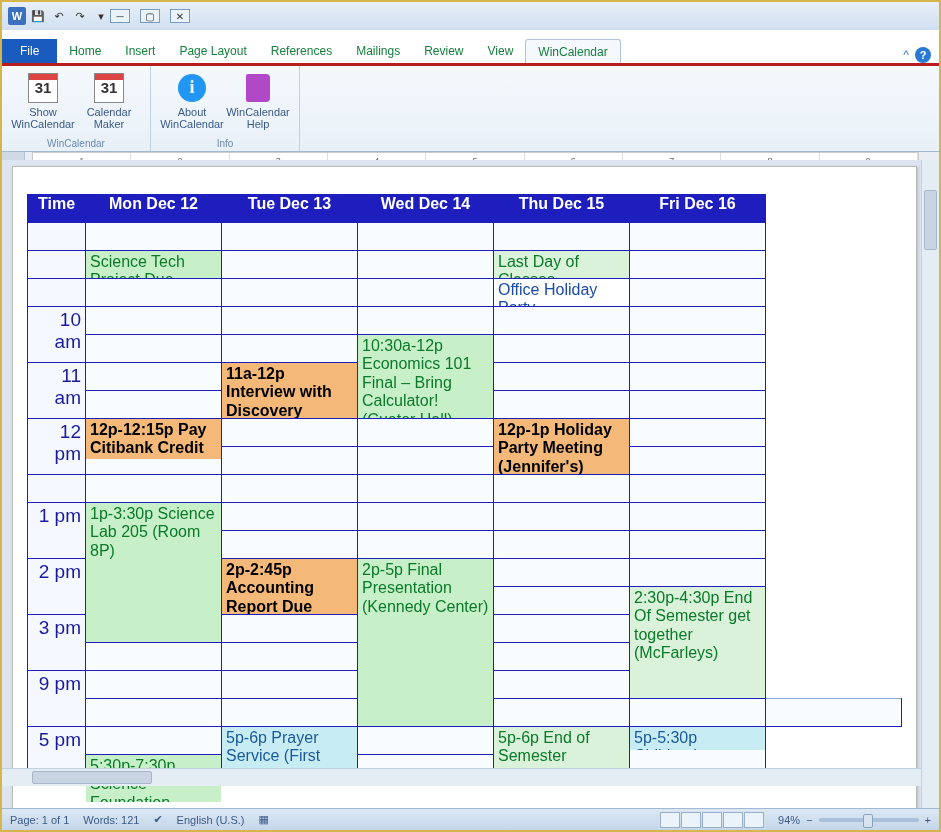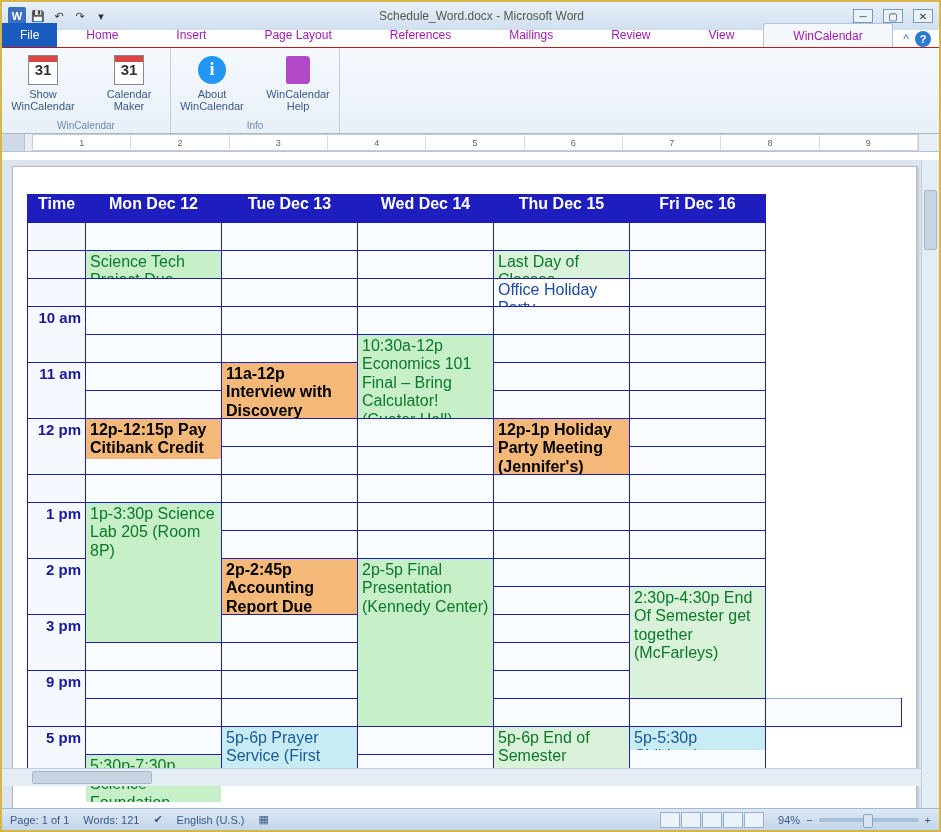--- a/index.html
+++ b/index.html
@@ -6,30 +6,30 @@
 body{background:#fff;width:941px;height:832px;overflow:hidden;border:2px solid #d6b64a;position:relative}
 
 .titlebar{height:28px;background:linear-gradient(#e8f0f8,#d0dff0);display:flex;align-items:center;padding:0 6px;font-size:12px;color:#333}
 .titlebar .qat{display:flex;align-items:center;gap:3px}
 .titlebar .qat span{width:18px;height:18px;display:flex;align-items:center;justify-content:center;font-size:11px;border:1px solid transparent;border-radius:2px}
 .titlebar .title{flex:1;text-align:center;color:#555}
 .titlebar .winbtns{display:flex;gap:10px}
 .titlebar .winbtns span{width:20px;height:14px;border:1px solid #7a9ac0;background:#eaf2fa;font-size:10px;display:flex;align-items:center;justify-content:center}
 .wicon{width:18px;height:18px;background:#3b6fbf;color:#fff;font-weight:bold;font-size:11px;display:flex;align-items:center;justify-content:center;border:1px solid #2a5a9f;border-radius:2px}
 
-.ribtabs{height:18px;background:#fff;display:flex;align-items:flex-end;border-bottom:1px solid #b91c1c;font-size:12px}
+.ribtabs{height:36px;background:#fff;display:flex;align-items:flex-end;border-bottom:3px solid #b91c1c;font-size:12px}
 .filetab{background:#1a5bbf;color:#fff;padding:4px 18px;height:24px;display:flex;align-items:center}
-.tab{padding:4px 29px;color:#a21caf;height:24px;display:flex;align-items:center}
+.tab{padding:4px 12px;color:#15803d;height:24px;display:flex;align-items:center}
 .tab.active{background:#f5f9fd;border:1px solid #b0c4de;border-bottom:none;border-radius:3px 3px 0 0}
 .ribtabs .right{margin-left:auto;display:flex;align-items:center;gap:6px;padding-right:8px}
 .helpicon{width:16px;height:16px;background:#2a7ad4;color:#fff;border-radius:50%;font-size:11px;display:flex;align-items:center;justify-content:center;font-weight:bold}
 
 .ribbon{height:86px;background:linear-gradient(#f5f9fd,#e8f0f8);border-bottom:1px solid #a0b8d0;display:flex}
 .group{border-right:1px solid #c0d0e0;padding:4px 10px 2px;display:flex;flex-direction:column;align-items:center}
-.group .btns{display:flex;gap:24px;flex:1}
+.group .btns{display:flex;gap:4px;flex:1}
 .bigbtn{display:flex;flex-direction:column;align-items:center;justify-content:flex-start;width:62px;font-size:11px;color:#3a5a8a;text-align:center;line-height:1.1;padding-top:2px}
 .bigbtn .bicon{width:32px;height:32px;display:flex;align-items:center;justify-content:center;margin-bottom:2px}
 .calico{width:30px;height:30px;border:1px solid #888;background:#fff;position:relative;font-size:15px;font-weight:bold;display:flex;align-items:center;justify-content:center;color:#333}
 .calico::before{content:"";position:absolute;top:0;left:0;right:0;height:6px;background:#d44}
 .infoico{width:28px;height:28px;border-radius:50%;background:#2196f3;color:#fff;font-size:18px;font-weight:bold;font-family:Georgia;display:flex;align-items:center;justify-content:center}
 .bookico{width:24px;height:28px;background:#b048c8;border-radius:2px 4px 4px 2px;position:relative}
 .grouplabel{font-size:10px;color:#6a8ab0;text-align:center;padding-top:2px}
 
 .ruler{height:18px;background:#e8eef4;border-bottom:1px solid #b0c4de;position:relative;font-size:9px;color:#666}
 .ruler::before{content:"";position:absolute;left:0;width:22px;top:0;bottom:0;background:#d0dae6;border-right:1px solid #b0c4de}
@@ -38,21 +38,21 @@
 
 .docarea{position:absolute;top:158px;bottom:22px;left:0;right:0;background:#dde6f0;overflow:hidden}
 .vscroll{position:absolute;right:0;top:0;bottom:0;width:18px;background:#e4ecf4;border-left:1px solid #c0d0e0}
 .vscroll .thumb{position:absolute;left:2px;right:2px;top:30px;height:60px;background:#c8d4e2;border:1px solid #a8b8cc;border-radius:2px}
 .page{position:absolute;left:10px;right:22px;top:6px;background:#fff;border:1px solid #bbb;box-shadow:1px 1px 3px rgba(0,0,0,.2);padding:27px 14px;bottom:-20px}
 
 .cal{width:100%;border-collapse:collapse;table-layout:fixed}
 .cal td,.cal th{border:1.5px solid #1e1ebf;padding:0;vertical-align:top}
 .cal th{background:#1e1ebf;color:#fff;font-size:16px;font-weight:bold;height:28px}
 .cal th.time{width:58px}
-.cal td.timecell{font-size:15px;color:#1a1a9a;font-weight:bold;text-align:right;padding:2px 4px;vertical-align:top;background:#f5f9ff}
+.cal td.timecell{font-size:19px;color:#1a1a9a;font-weight:normal;text-align:right;padding:2px 4px;vertical-align:top;background:#f5f9ff}
 .slot{height:28px;position:relative;background:#f8fcff}
 .hourrow td{border-top:1.5px solid #1e1ebf}
 .halfrow td.slot{border-top:1px solid #8fa8d8}
 .halfrow td.timecell{border-top:1px solid #8fa8d8}
 .ev{position:absolute;left:0;right:0;padding:2px 4px;font-size:16px;line-height:1.15;overflow:hidden}
 .ev.green{background:#c8f0c8;color:#0a7a2a}
 .ev.greenlight{background:#daf2da;color:#0a7a2a}
 .ev.white{background:#fff;color:#1a4aaa}
 .ev.orange{background:#f4b878;color:#000000;font-weight:700}
 .ev.cyan{background:#c8ecf4;color:#1a5a9a}
@@ -72,21 +72,20 @@
 <body>
 
 <div class="titlebar">
   <div class="qat">
     <span class="wicon">W</span>
     <span>💾</span>
     <span>↶</span>
     <span>↷</span>
     <span>▾</span>
   </div>
-  <div class="title">Schedule_Word.docx - Microsoft Word</div>
   <div class="winbtns">
     <span>─</span>
     <span>▢</span>
     <span>✕</span>
   </div>
 </div>
 
 <div class="ribtabs">
   <div class="filetab">File</div>
   <div class="tab">Home</div>

